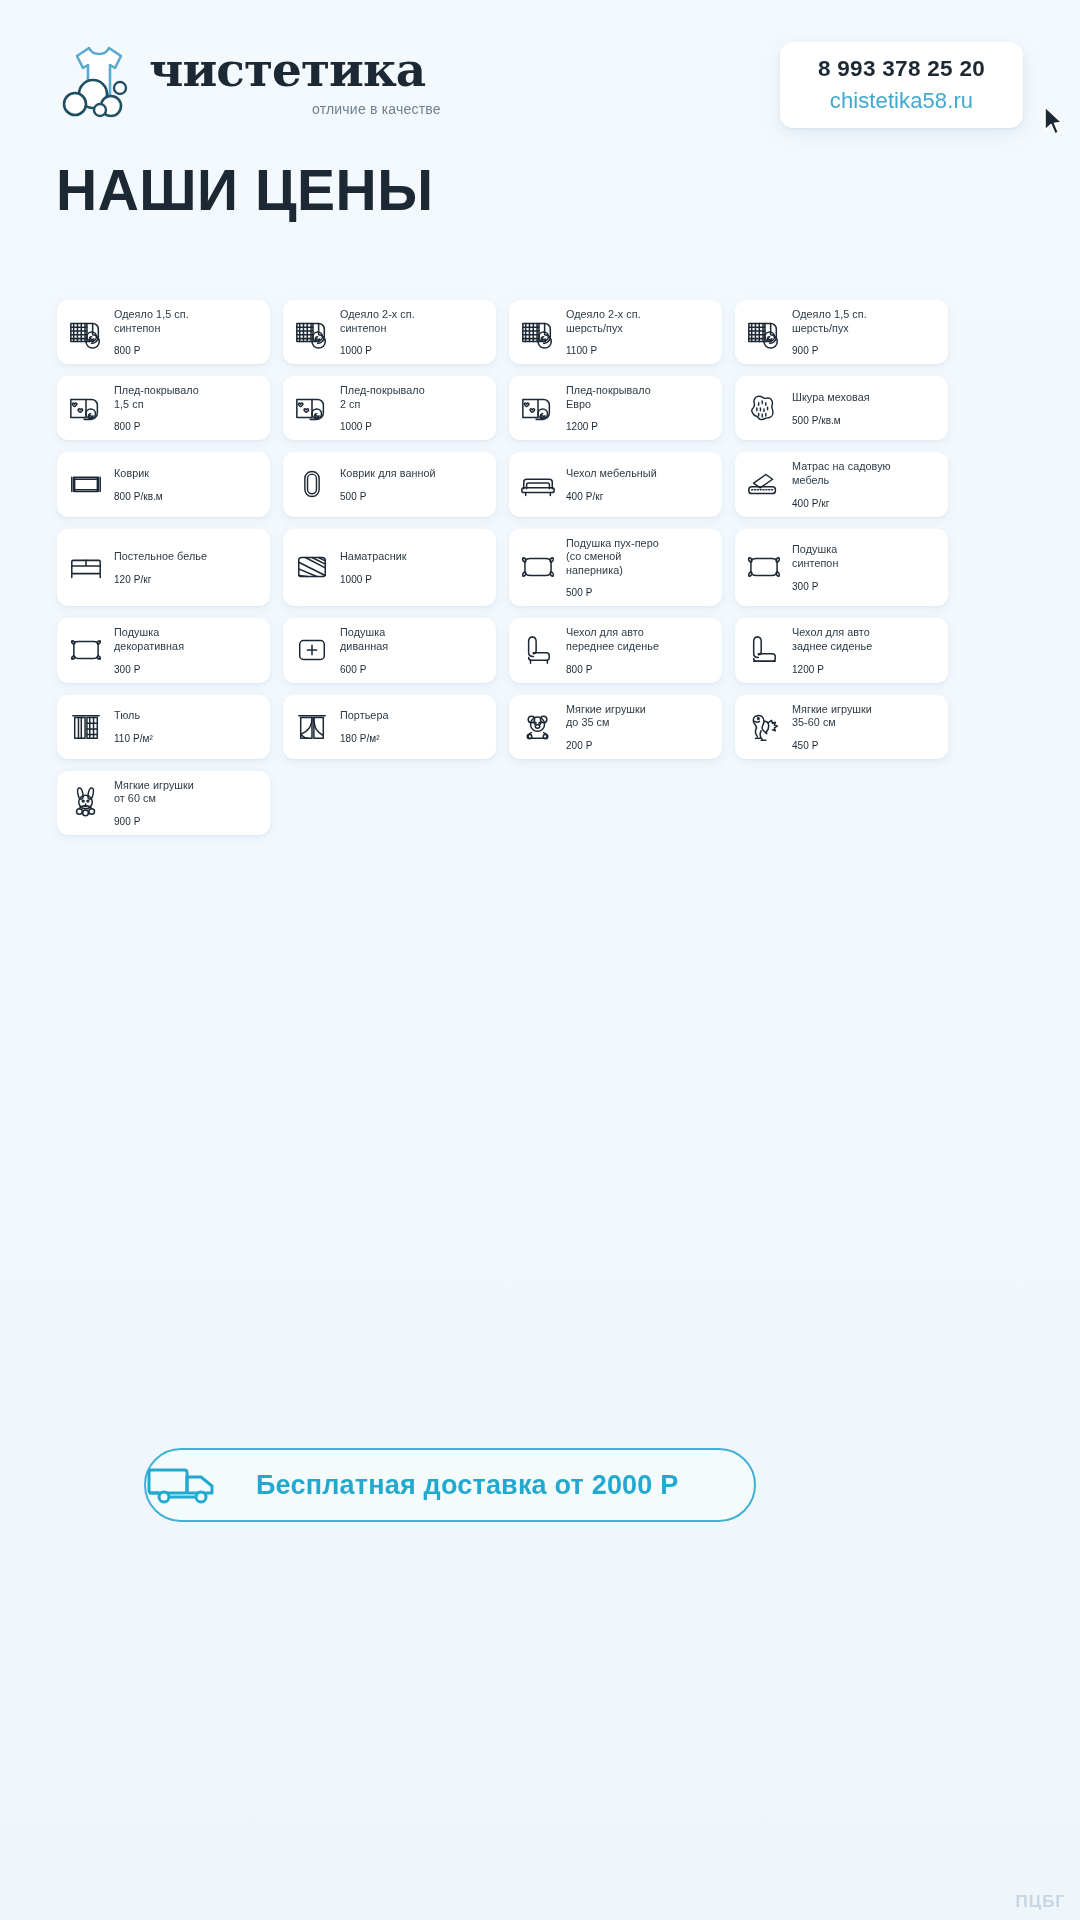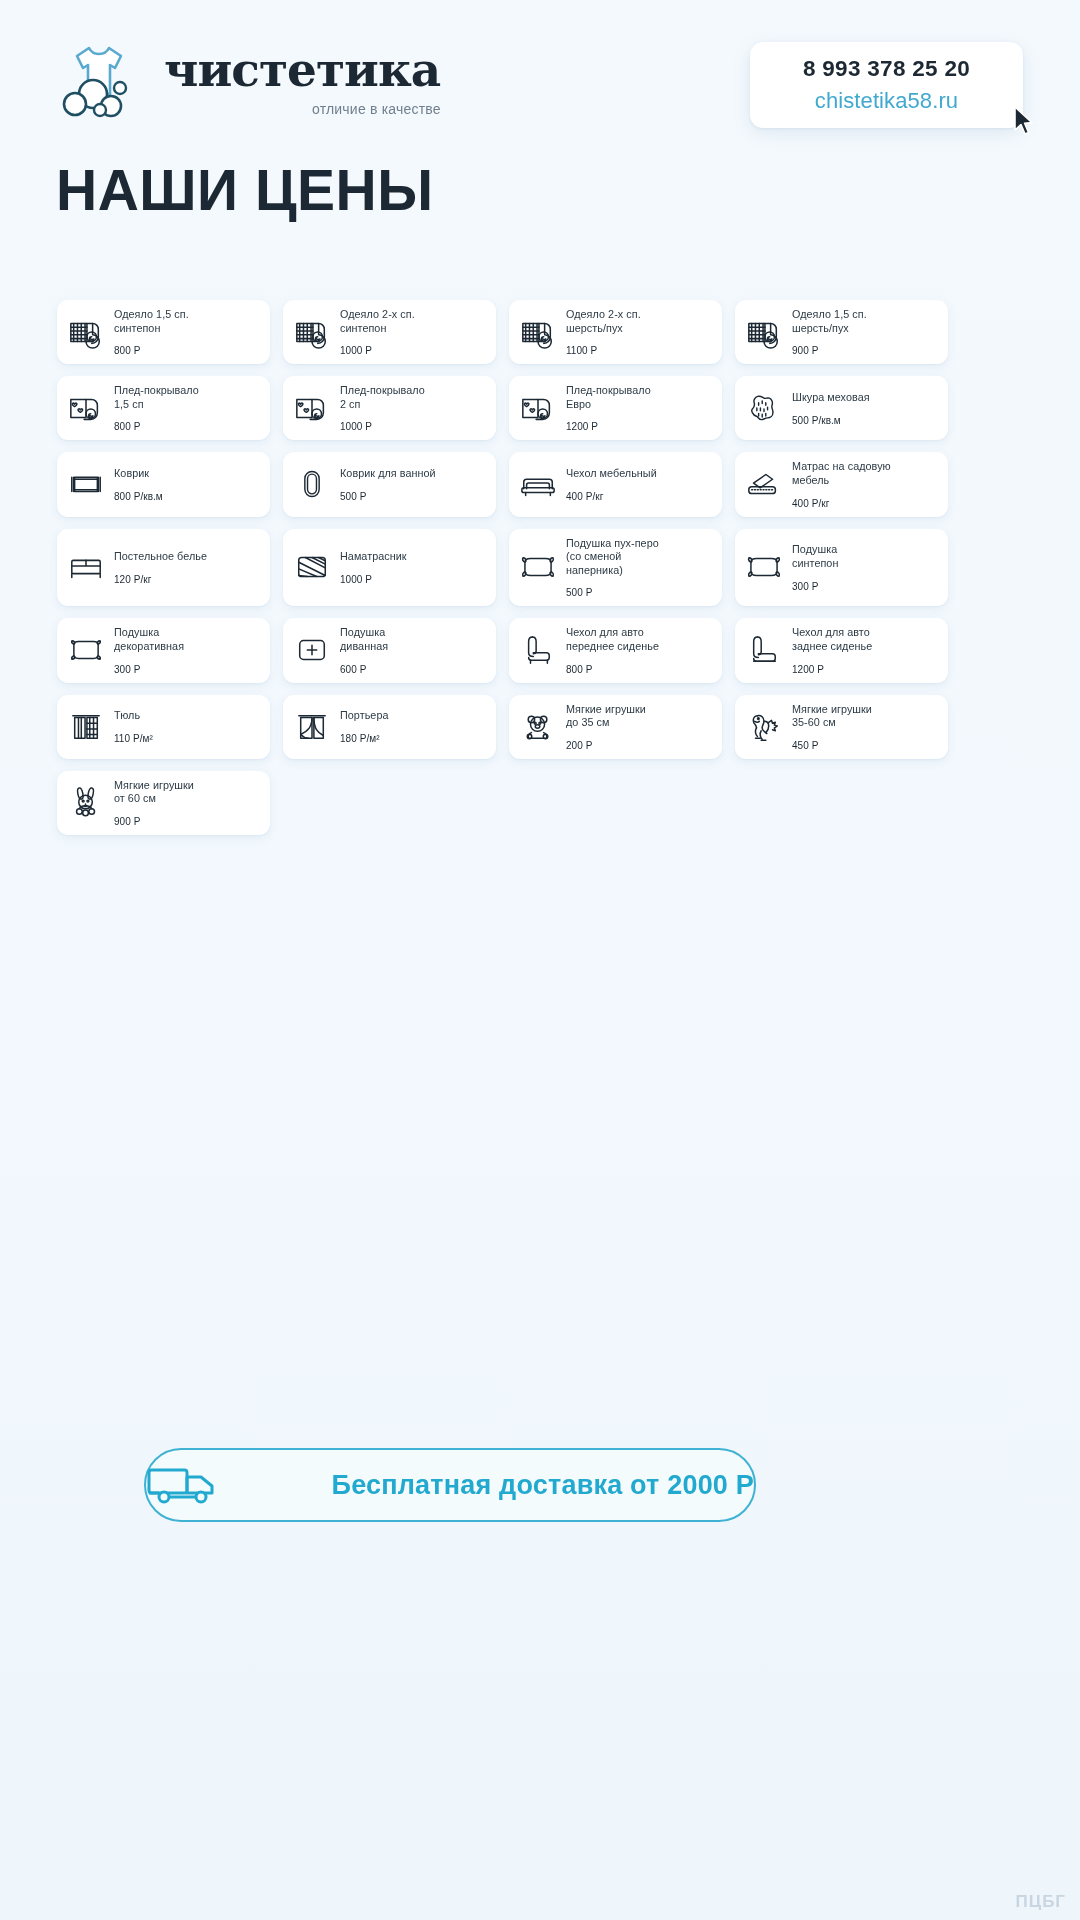--- a/index.html
+++ b/index.html
@@ -15,37 +15,37 @@
     background: linear-gradient(180deg,#f4f9fd 0%, #f2f8fd 55%, #eef5fb 100%);
     overflow: hidden;
   }
 
   
   .header {
     position: absolute; left: 0; top: 0; width: 1080px; height: 160px;
   }
   .logo-wrap {
     position: absolute; left: 55px; top: 38px;
-    display: flex; align-items: flex-start; gap: 21px;
+    display: flex; align-items: flex-start; gap: 6px;
   }
   .logo-mark { width: 88px; height: 84px; display:block; flex: 0 0 auto; }
   .logo-text { padding-top: 8px; }
   .logo-name {
     font-size: 47px; font-weight: 700; letter-spacing: -1px;
     color: #1c2833; line-height: 1; font-family: "DejaVu Serif", serif;
   }
   .logo-tag {
     margin-top: 9px; margin-left: 115px;
     font-size: 14px; color: #6f7f8d; letter-spacing: .2px;
     font-family: Liberation Sans, sans-serif;
   }
 
   .contact-card {
     position: absolute; right: 57px; top: 42px;
-    width: 273px; padding: 14px 16px 15px;
+    width: 243px; padding: 14px 16px 15px;
     background: #ffffff; border-radius: 13px;
     box-shadow: 0 5px 18px rgba(80,130,170,.13), 0 1px 3px rgba(80,130,170,.10);
     text-align: center;
   }
   .contact-phone {
     font-size: 22.5px; font-weight: 700; color: #1c2833;
     letter-spacing: .3px; line-height: 1.15;
   }
   .contact-site {
     margin-top: 6px; font-size: 22px; color: #41a8cf;
@@ -96,21 +96,21 @@
     font-size: 10px; font-weight: 400; color: #1c2833;
     letter-spacing: .05px;
   }
 
   
   .delivery {
     position: absolute; left: 144px; top: 1448px;
     width: 612px; height: 74px;
     border: 2.5px solid #3fb2d4; border-radius: 37px;
     background: #f4fbfd;
-    display: flex; align-items: center; justify-content: space-between; gap: 22px;
+    display: flex; align-items: center; justify-content: flex-start; gap: 36px;
   }
   .delivery-text {
     font-size: 27px; font-weight: 700; color: #22a9cf; letter-spacing: .2px;
   }
   .truck-icon { width: 74px; height: 42px; }
   .watermark {
     position: absolute; right: 14px; bottom: 8px;
     font-size: 17px; color: #c8d6e2; letter-spacing: 1px;
     font-weight: 700;
     margin-top: 24px;

